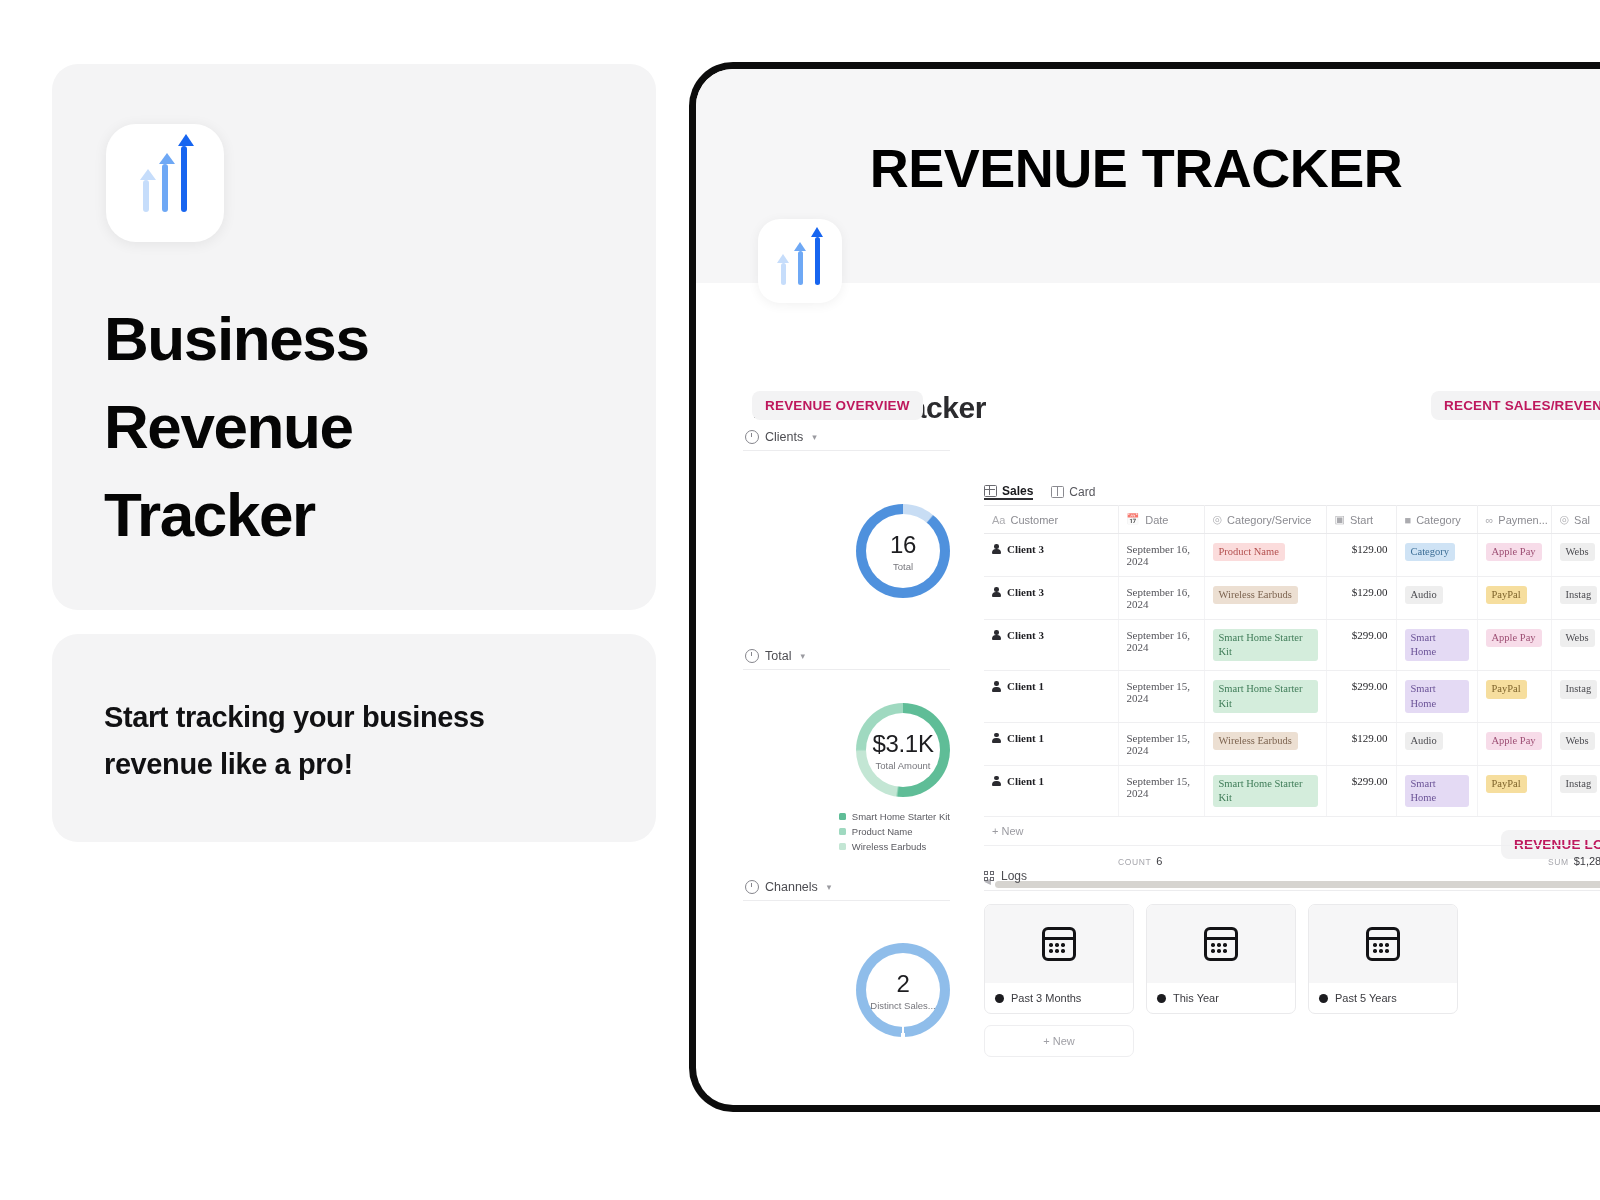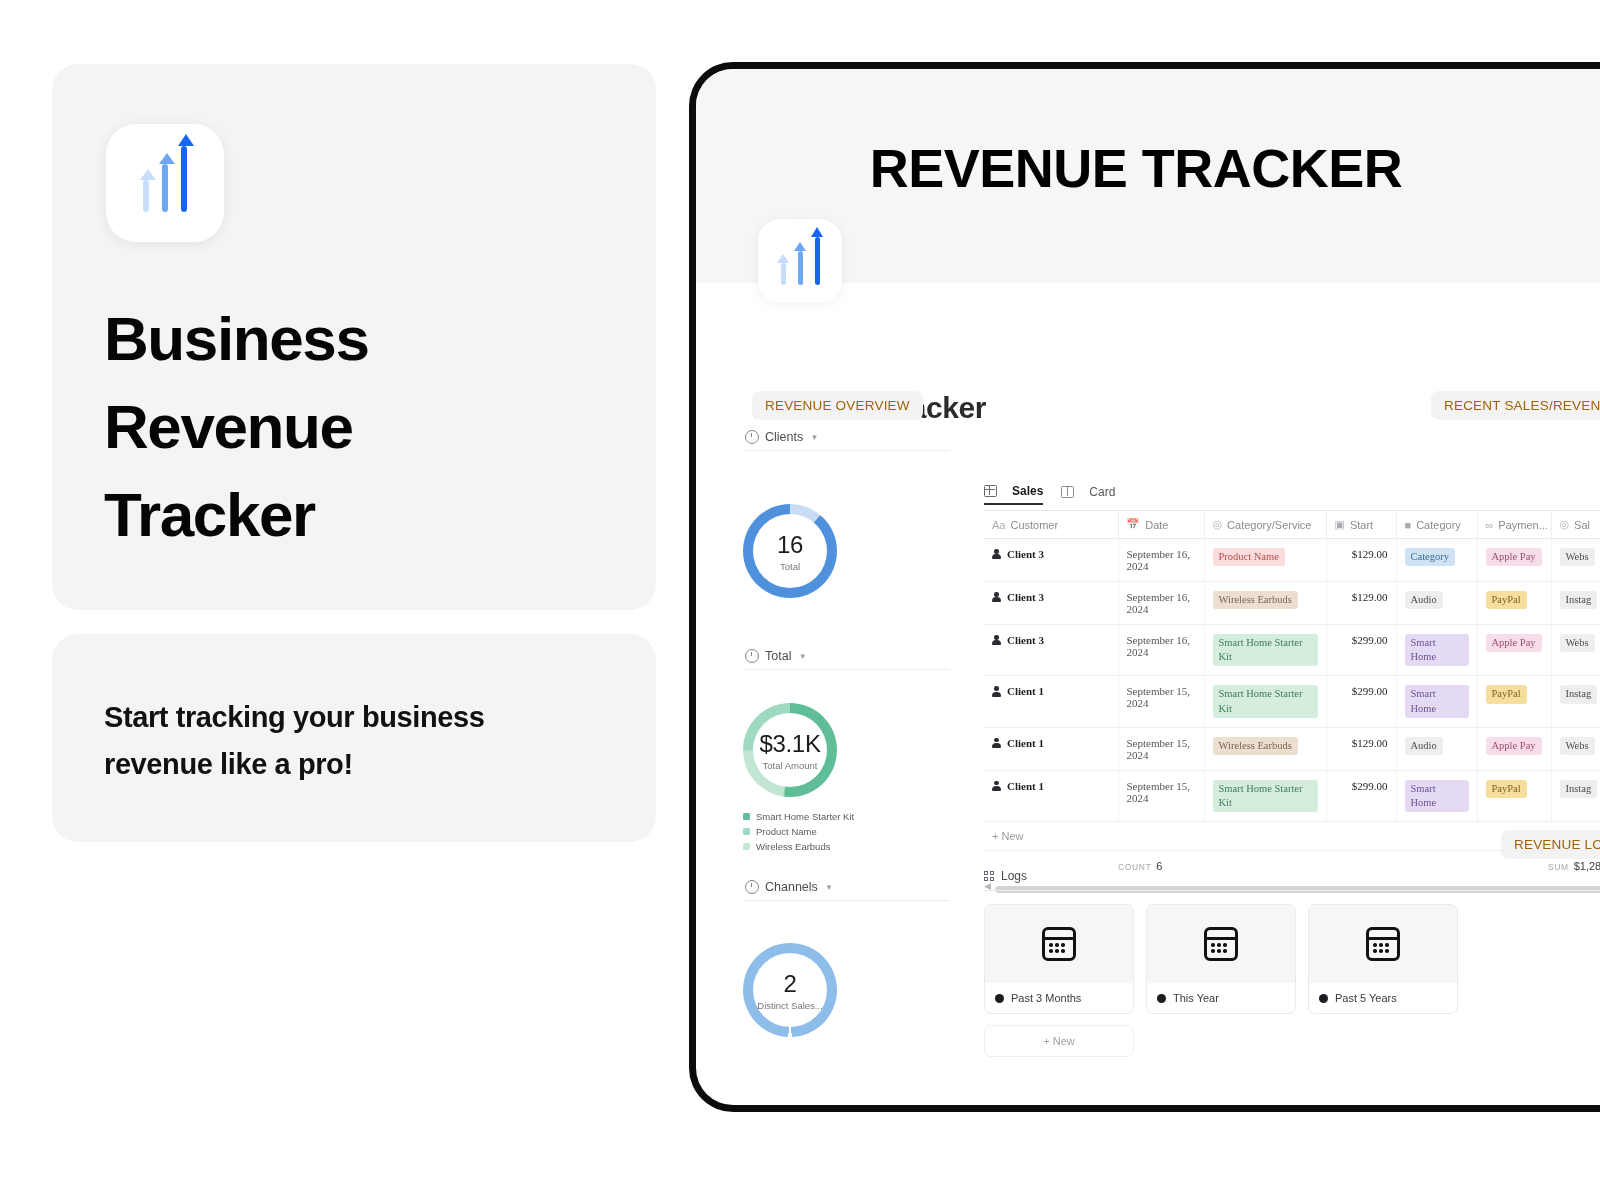--- a/index.html
+++ b/index.html
@@ -81,56 +81,56 @@
   #page-icon .a2 .stem{height:34px;} #page-icon .a2 .head{border-bottom-width:9px;}
   #page-icon .a3 .stem{height:48px;} #page-icon .a3 .head{border-bottom-width:10px;}
 
   #page-title{
     position:absolute;left:56px;top:322px;font-size:30px;font-weight:bold;
     color:#2b2b2e;letter-spacing:-.4px;
   }
 
   .section-badge{
     position:absolute;background:#f3f3f4;border-radius:8px;
-    padding:7px 13px;font-size:13.5px;font-weight:normal;color:#a16207;
+    padding:7px 13px;font-size:13.5px;font-weight:bold;color:#be185d;
     letter-spacing:.2px;white-space:nowrap;
   }
   #badge-overview{left:56px;top:322px;}
   #badge-recent{left:735px;top:322px;}
   #badge-logs{left:805px;top:761px;}
 
   
   #charts-col{position:absolute;left:47px;top:355px;width:207px;}
   .chart-group{margin-bottom:0;}
   .group-head{
     display:flex;align-items:center;gap:6px;
     font-size:12.5px;color:#4d4d52;padding:6px 2px;
     border-bottom:1px solid #ececee;
   }
   .clock-ico{width:12px;height:12px;border:1.4px solid #85858c;border-radius:50%;position:relative;flex:none;}
   .clock-ico:after{content:"";position:absolute;left:4.6px;top:2px;width:1.2px;height:4px;background:#85858c;}
   .chev{margin-left:3px;font-size:9px;color:#9a9aa0;}
 
-  .donut-wrap{display:flex;flex-direction:column;align-items:flex-start;}
+  .donut-wrap{display:flex;flex-direction:column;align-items:flex-end;}
   .donut{position:relative;}
   .donut .label{
     position:absolute;inset:0;display:flex;flex-direction:column;
     align-items:center;justify-content:center;
   }
   .donut .big{font-size:24px;color:#1d1d20;letter-spacing:-.3px;}
   .donut .sub{font-size:9.5px;color:#76767c;margin-top:2px;}
 
   .legend{margin-top:14px;font-size:9.5px;color:#5a5a60;}
   .legend-row{display:flex;align-items:center;gap:6px;margin-bottom:4px;}
   .legend-sw{width:7px;height:7px;border-radius:1.5px;flex:none;}
 
   
   #table-block{position:absolute;left:288px;top:415px;width:700px;}
   .view-tabs{display:flex;gap:18px;align-items:center;padding-bottom:5px;}
-  .view-tab{display:flex;align-items:center;gap:15px;font-size:12px;color:#56565c;padding-bottom:5px;}
+  .view-tab{display:flex;align-items:center;gap:5px;font-size:12px;color:#56565c;}
   .view-tab.active{color:#19191c;font-weight:bold;border-bottom:2px solid #2e2e32;}
   .grid-ico{width:11px;height:10px;border:1.3px solid #6a6a70;border-radius:1.5px;position:relative;flex:none;}
   .grid-ico:before{content:"";position:absolute;left:-1.3px;top:2.6px;width:11px;height:1.3px;background:#6a6a70;}
   .grid-ico:after{content:"";position:absolute;left:4px;top:-1.3px;width:1.3px;height:10px;background:#6a6a70;}
   .card-ico{width:11px;height:10px;border:1.3px solid #8a8a90;border-radius:1.5px;position:relative;flex:none;}
   .card-ico:after{content:"";position:absolute;left:4.3px;top:-1.3px;width:1.3px;height:10px;background:#8a8a90;}
 
   table{border-collapse:collapse;width:700px;table-layout:fixed;font-size:11px;}
   thead th{
     font-weight:normal;color:#8b8b91;font-size:11px;text-align:left;

